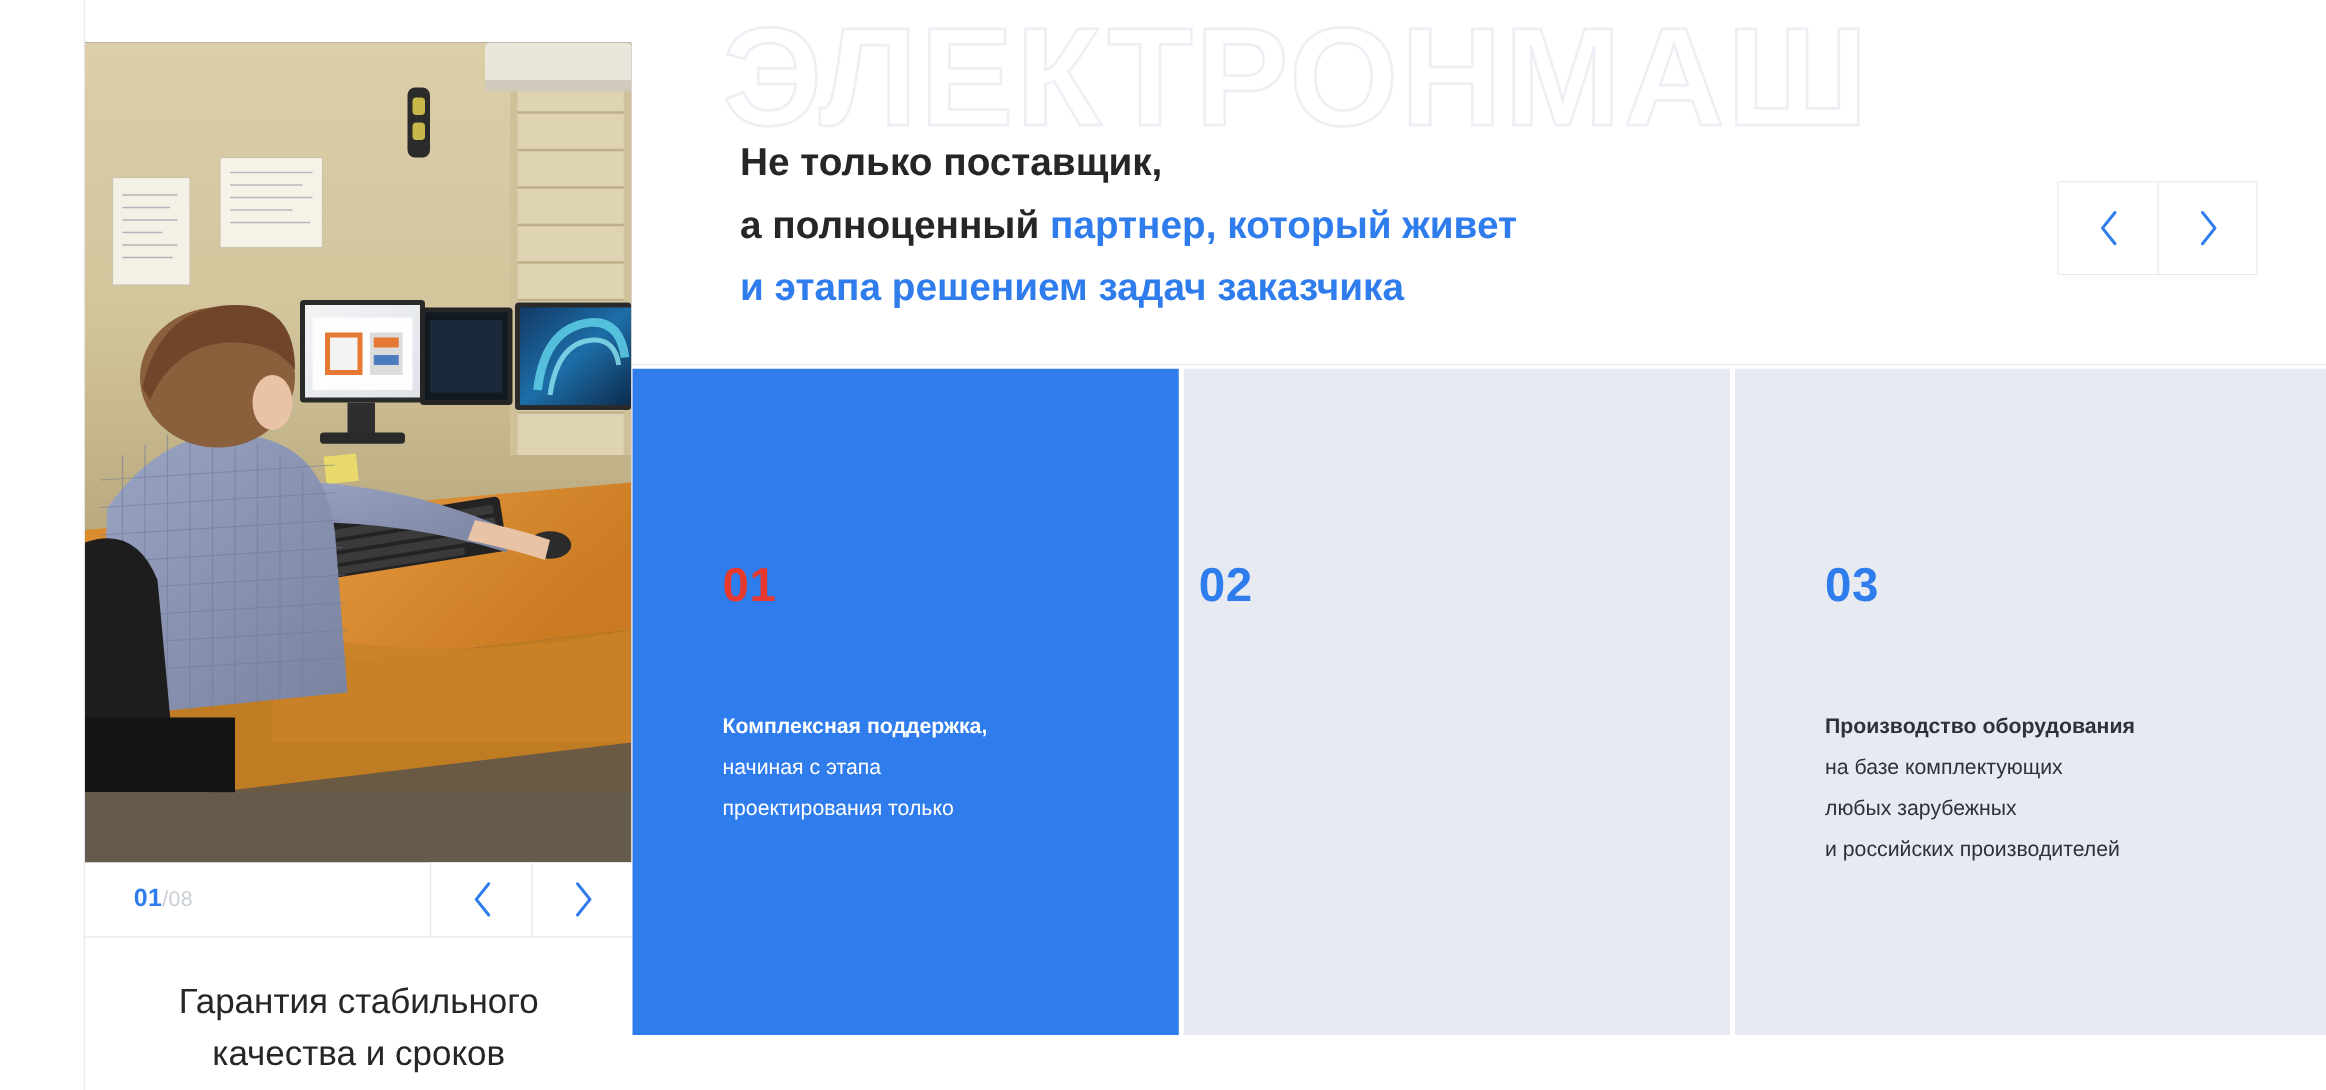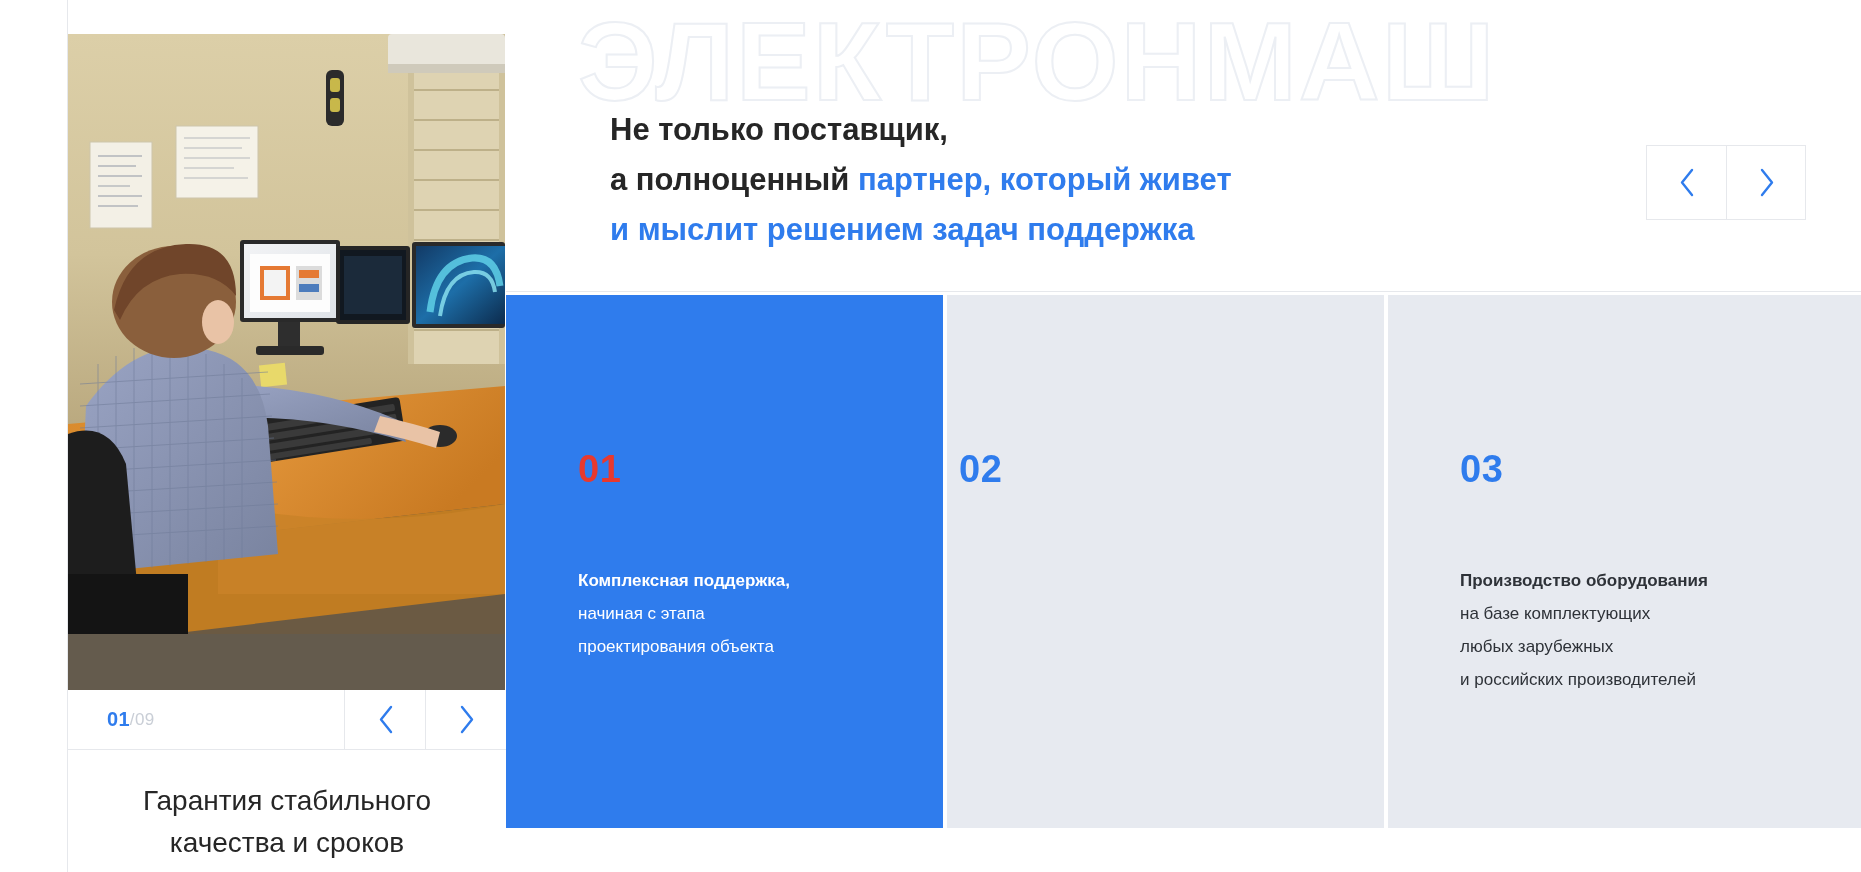--- a/index.html
+++ b/index.html
@@ -26,21 +26,21 @@
     white-space:nowrap;
     color:transparent;
     -webkit-text-stroke:2px #eceff4;
     user-select:none;
     pointer-events:none;
   }
 
   
   .hero-panel {
     position:absolute;
-    left:506px; top:0; width:1355px; height:216px;
+    left:488px; top:0; width:1355px; height:216px;
     background:transparent;
   }
   .hero-heading {
     position:absolute;
     left:104px; top:105px;
     font-size:31px;
     font-weight:700;
     line-height:50px;
     color:#262626;
     white-space:nowrap;
@@ -151,21 +151,21 @@
 <div id="page">
 
   <div class="vrule-left"></div>
 
   <div class="watermark">ЭЛЕКТРОНМАШ</div>
 
   <div class="hero-panel">
     <div class="hero-heading">
       <span>Не только поставщик,</span><br>
       <span>а полноценный </span><span class="accent">партнер, который живет</span><br>
-      <span class="accent">и мыслит решением задач поддержка</span>
+      <span class="accent">и этапа решением задач заказчика</span>
     </div>
   </div>
 
   <div class="hero-nav">
     <div class="navbtn">
       <svg class="chev" viewBox="0 0 19 31">
           <path d="M15 3 L5 15.5 L15 28"></path>
         </svg>
     </div>
     <div class="navbtn">
@@ -327,21 +327,21 @@
       <rect x="0" y="540" width="120" height="60" fill="#141414"></rect>
 
       <rect x="0" y="600" width="437" height="56" fill="#6f6658"></rect>
       <rect x="0" y="600" width="437" height="56" fill="#5d5446" opacity="0.6"></rect>
     </svg>
   </div>
 
   <div class="pager">
     <div class="pager-count">
       <span class="cur">01</span>
-        <span class="tot">/09</span>
+        <span class="tot">/08</span>
     </div>
     <div class="pager-btn">
       <svg class="chev" viewBox="0 0 19 31">
           <path d="M15 3 L5 15.5 L15 28"></path>
         </svg>
     </div>
     <div class="pager-btn">
       <svg class="chev" viewBox="0 0 19 31">
           <path d="M5 3 L15 15.5 L5 28"></path>
         </svg>
@@ -353,21 +353,21 @@
     <span>качества и сроков</span>
   </div>
 
   <div class="cards">
 
     <div class="card card--1">
       <div class="card-num">01</div>
       <div class="card-body">
         <span class="lead">Комплексная поддержка,</span><br>
         <span>начиная с этапа</span><br>
-        <span>проектирования объекта</span>
+        <span>проектирования только</span>
       </div>
     </div>
 
     <div class="card card--2">
       <div class="card-num">02</div>
     </div>
 
     <div class="card card--3">
       <div class="card-num">03</div>
       <div class="card-body">

